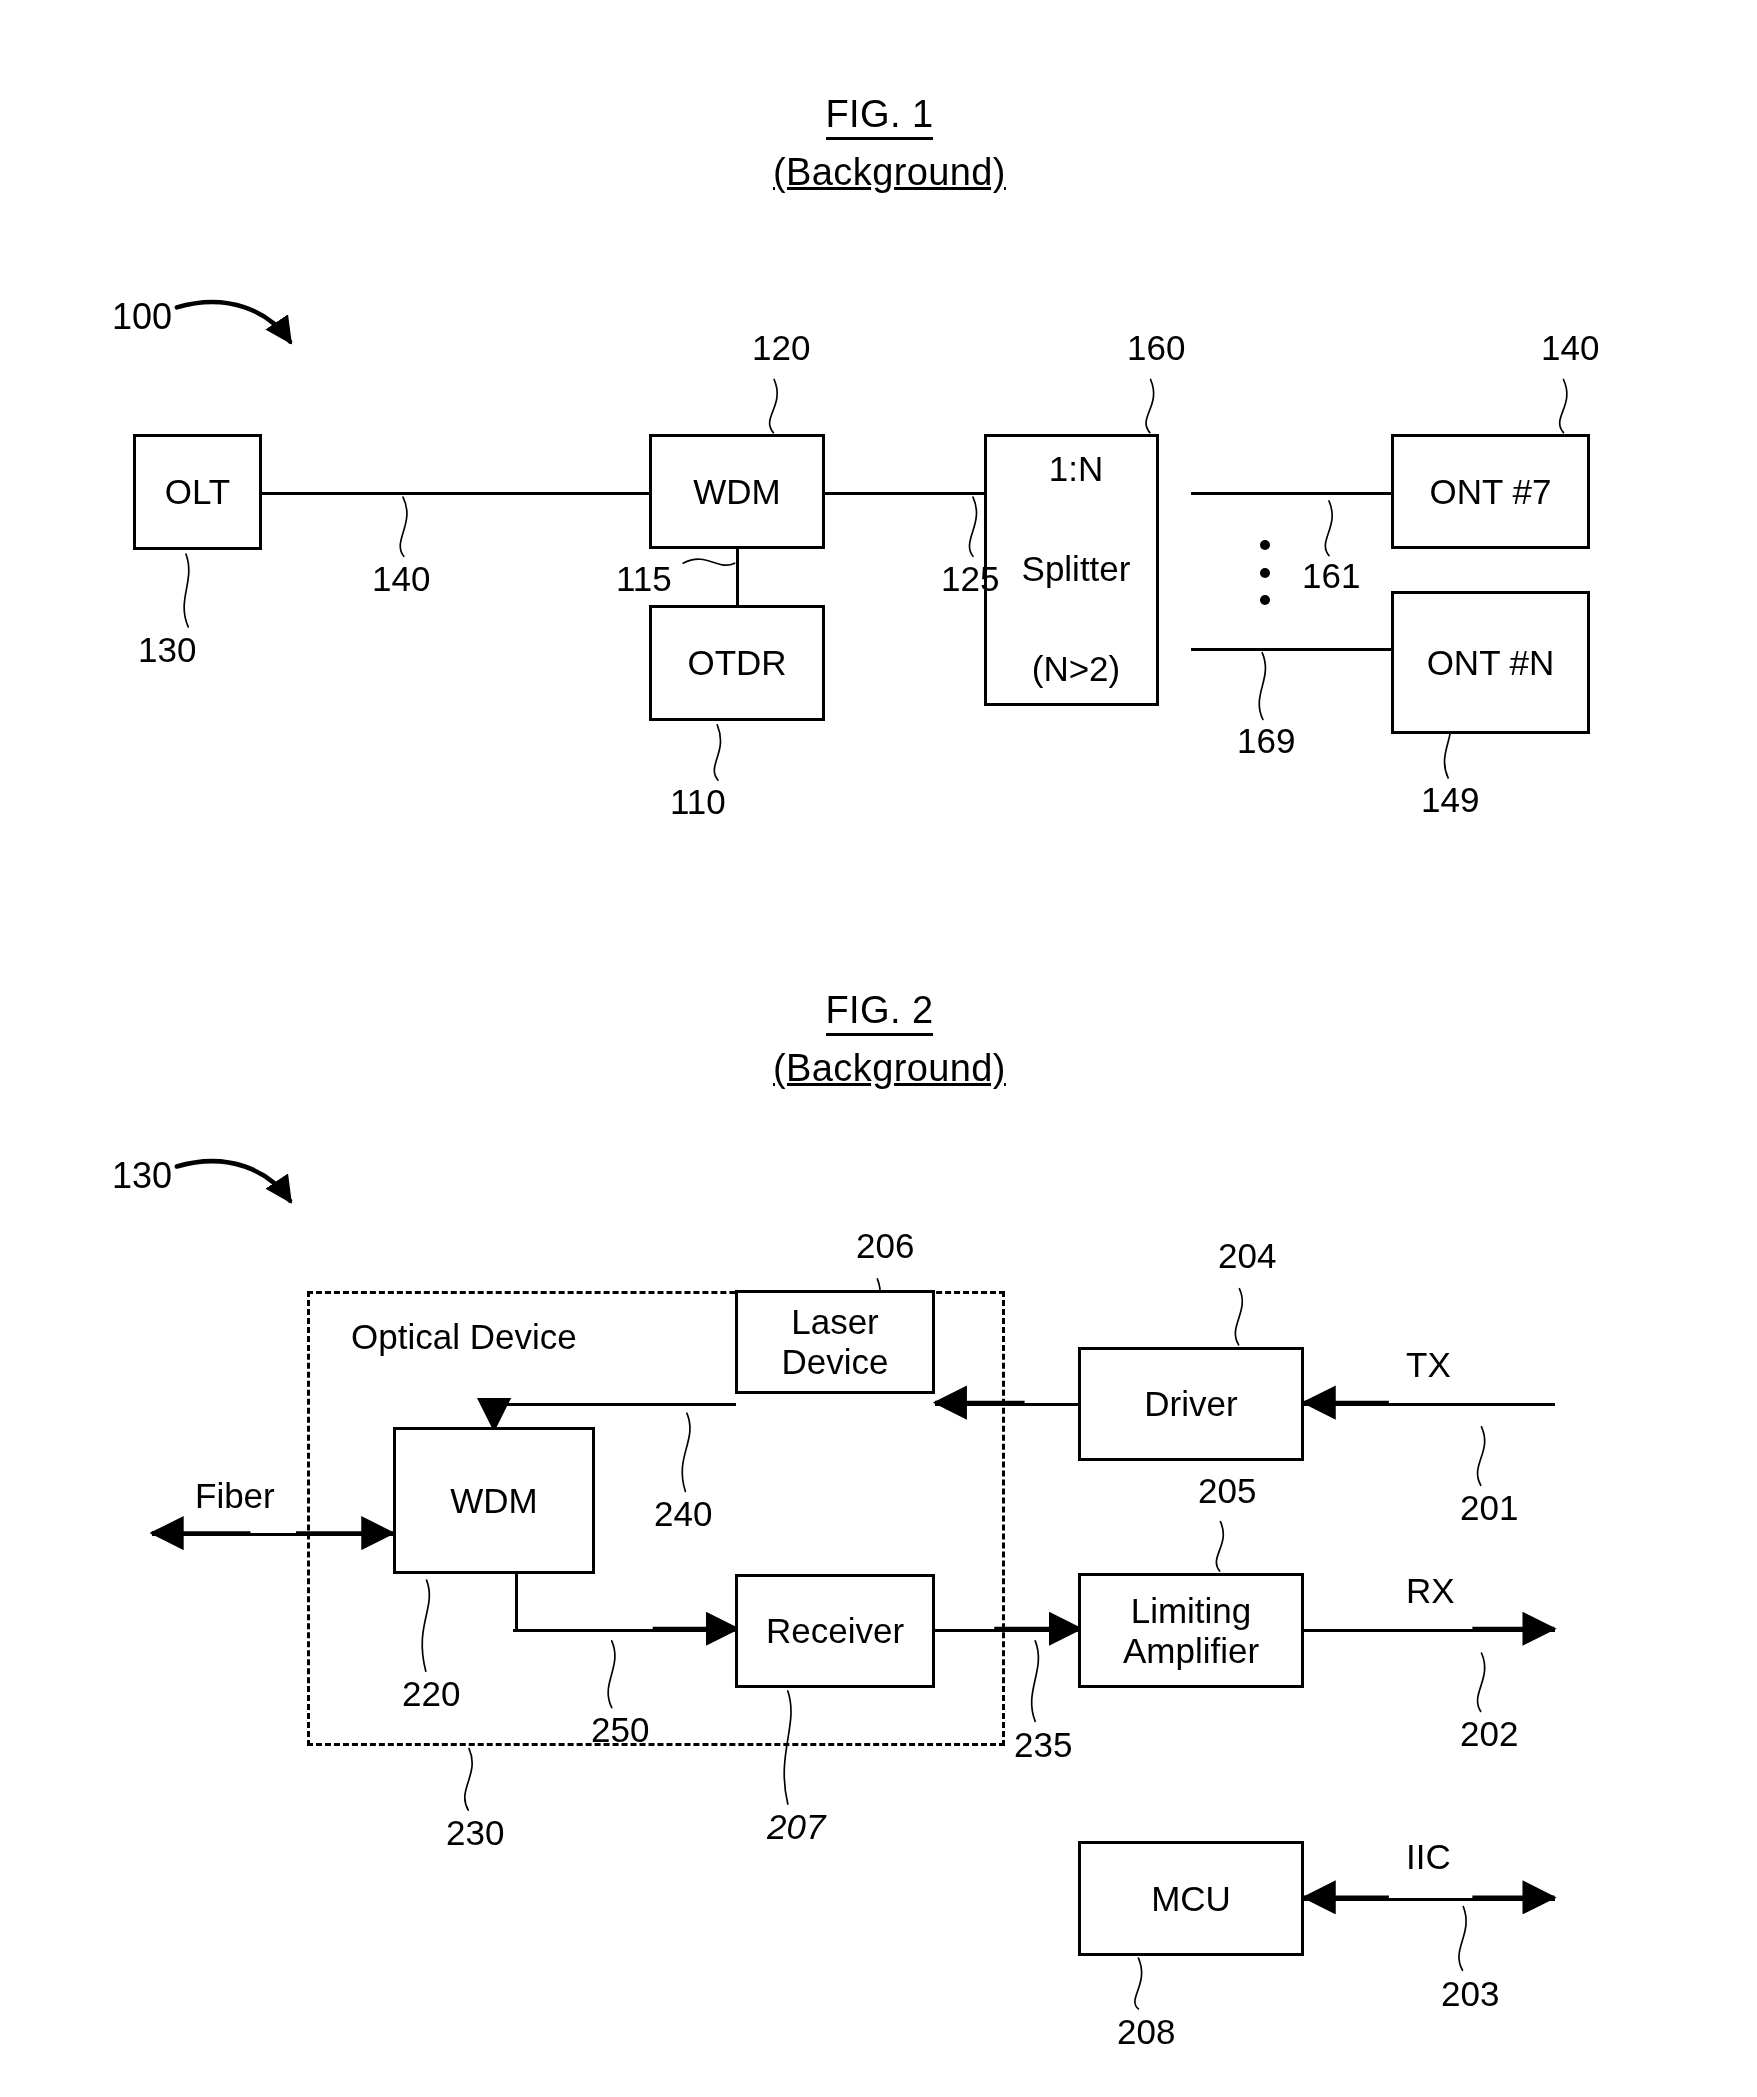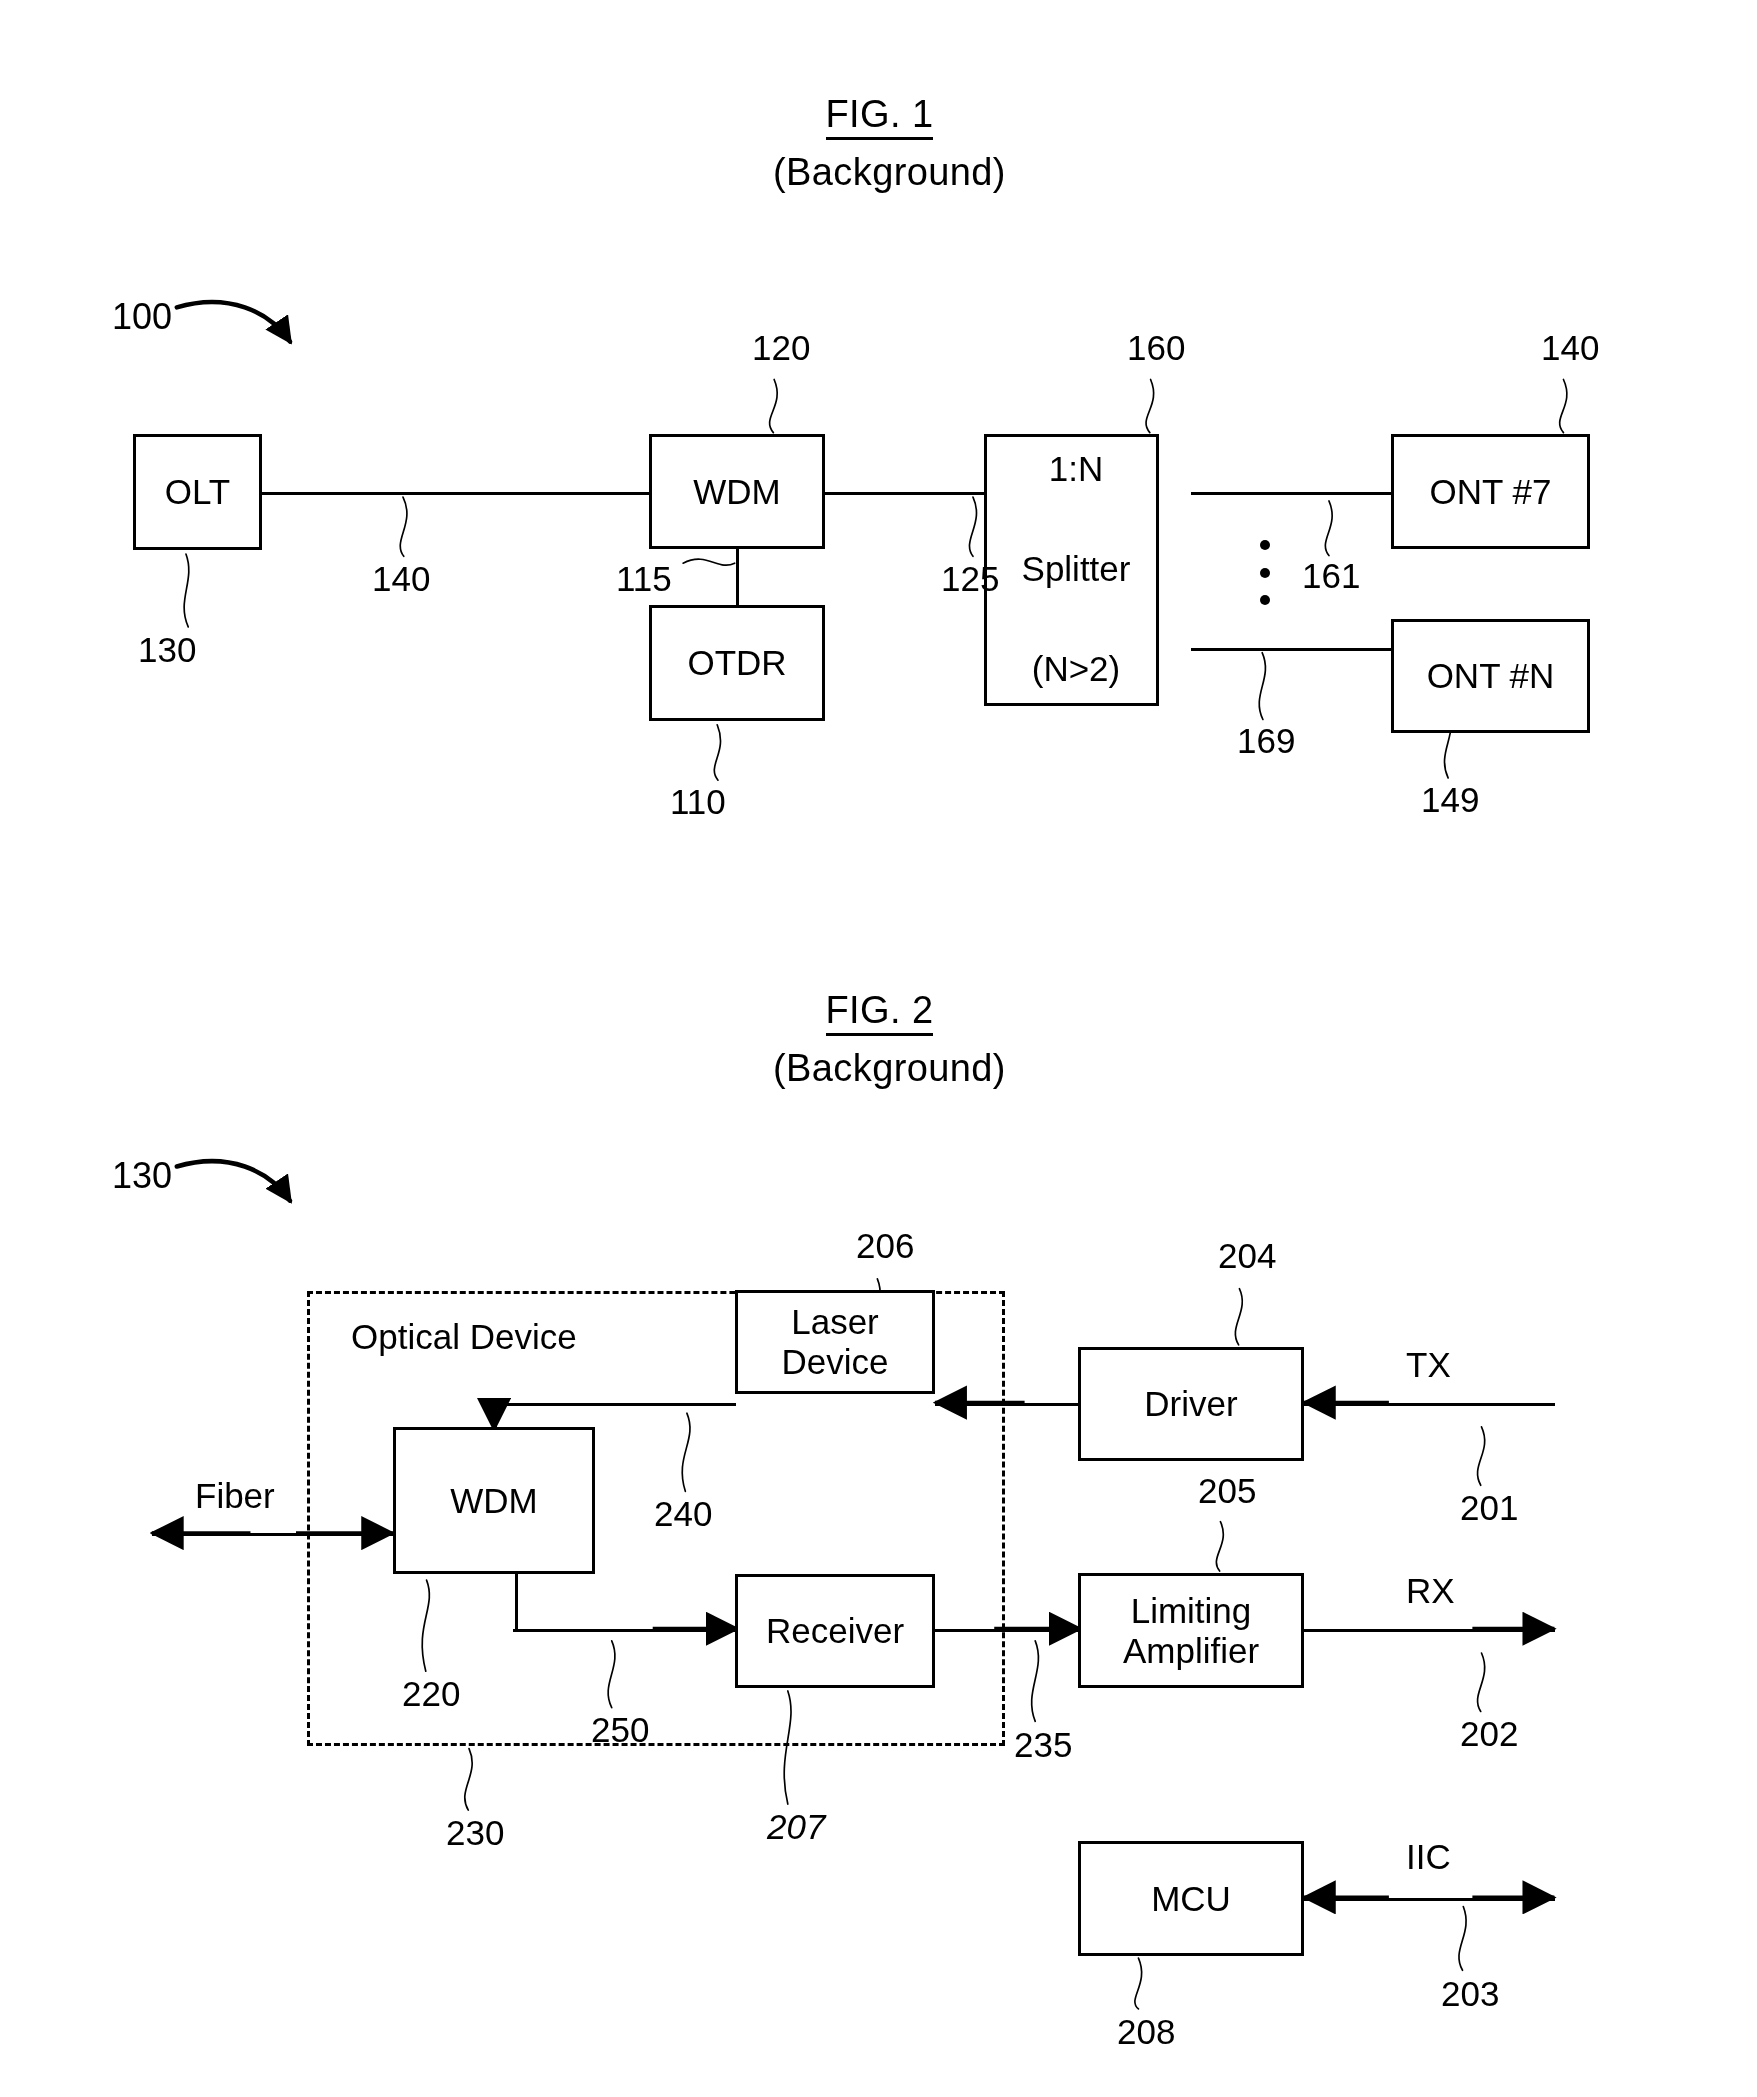--- a/index.html
+++ b/index.html
@@ -15,20 +15,21 @@
   .page{position:absolute;left:0;top:0;width:1757px;height:2097px;}
 
   
   .fig-title{
     position:absolute;
     text-align:center;
     font-size:38px;
     line-height:1.02;
     letter-spacing:0.4px;
     white-space:nowrap;
+    text-decoration:underline;
   }
   .fig-title .fig-main{
     display:inline-block;
     border-bottom:3.8px solid #000;
     padding-bottom:3px;
   }
   .fig-title .fig-sub{
     display:block;
     margin-top:13.7px;
   }
@@ -129,21 +130,21 @@
   <div class="box spaced" style="left:984px;top:434px;width:175px;height:272px;padding-left:9px;">
     <span class="ln">1:N</span>
     <span class="ln">Splitter</span>
     <span class="ln">(N&gt;2)</span>
   </div>
 
   <div class="box" style="left:1391px;top:434px;width:199px;height:115px;">
     <span class="ln">ONT #7</span>
   </div>
 
-  <div class="box" style="left:1391px;top:619px;width:199px;height:114px;">
+  <div class="box" style="left:1391px;top:591px;width:199px;height:143px;">
     <span class="ln">ONT #N</span>
   </div>
 
   <div class="hline" style="left:260px;top:492px;width:391px;"></div>
   <div class="hline" style="left:824px;top:492px;width:197px;"></div>
   <div class="vline" style="left:736px;top:548px;height:59px;"></div>
   <div class="hline" style="left:1191px;top:492px;width:201px;"></div>
   <div class="hline" style="left:1191px;top:648px;width:201px;"></div>
 
   <div class="dots" style="left:1260px;top:540px;width:10.6px;height:65px;">

